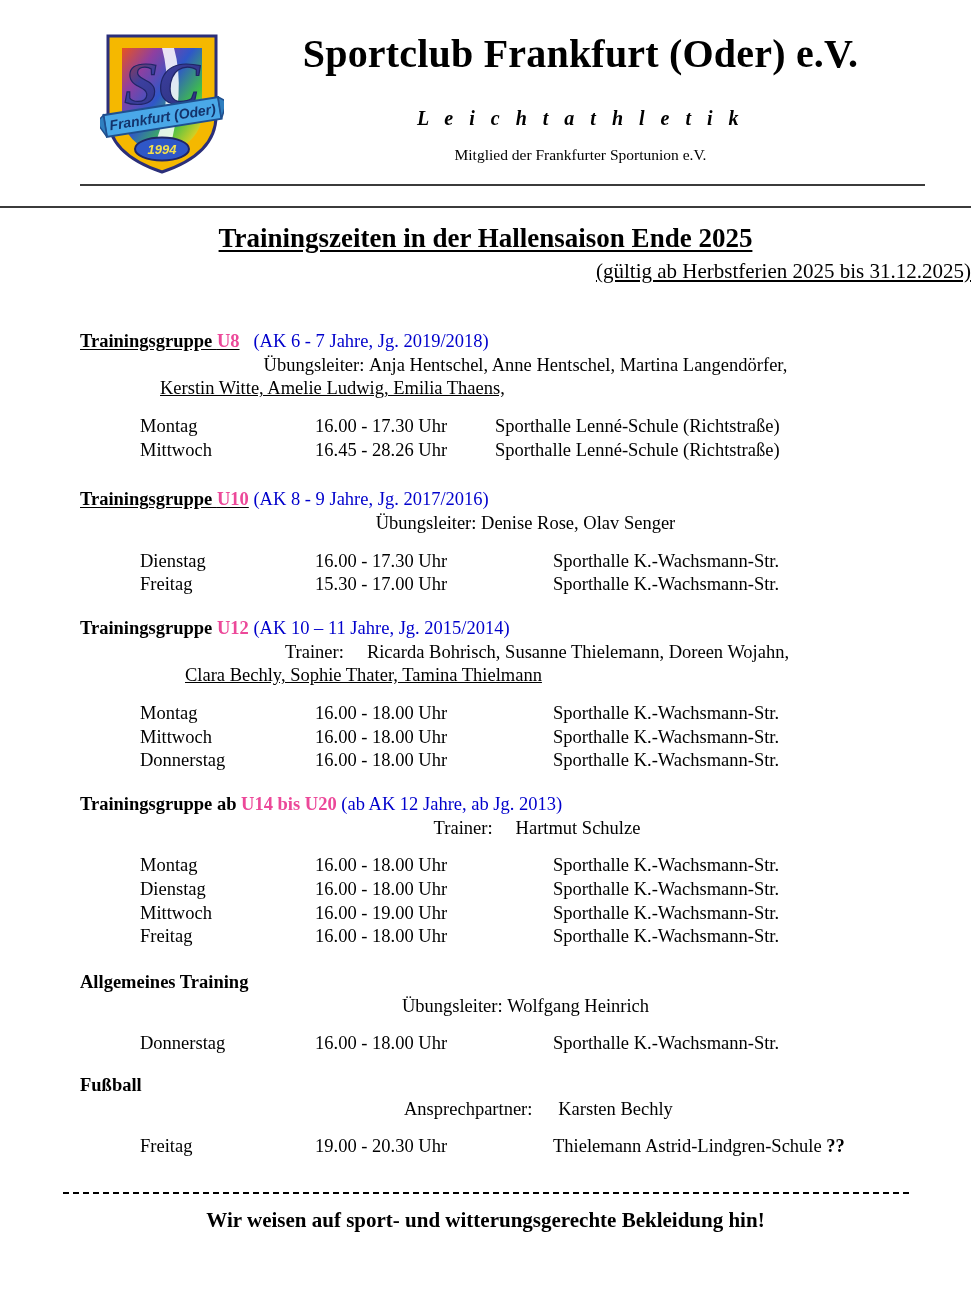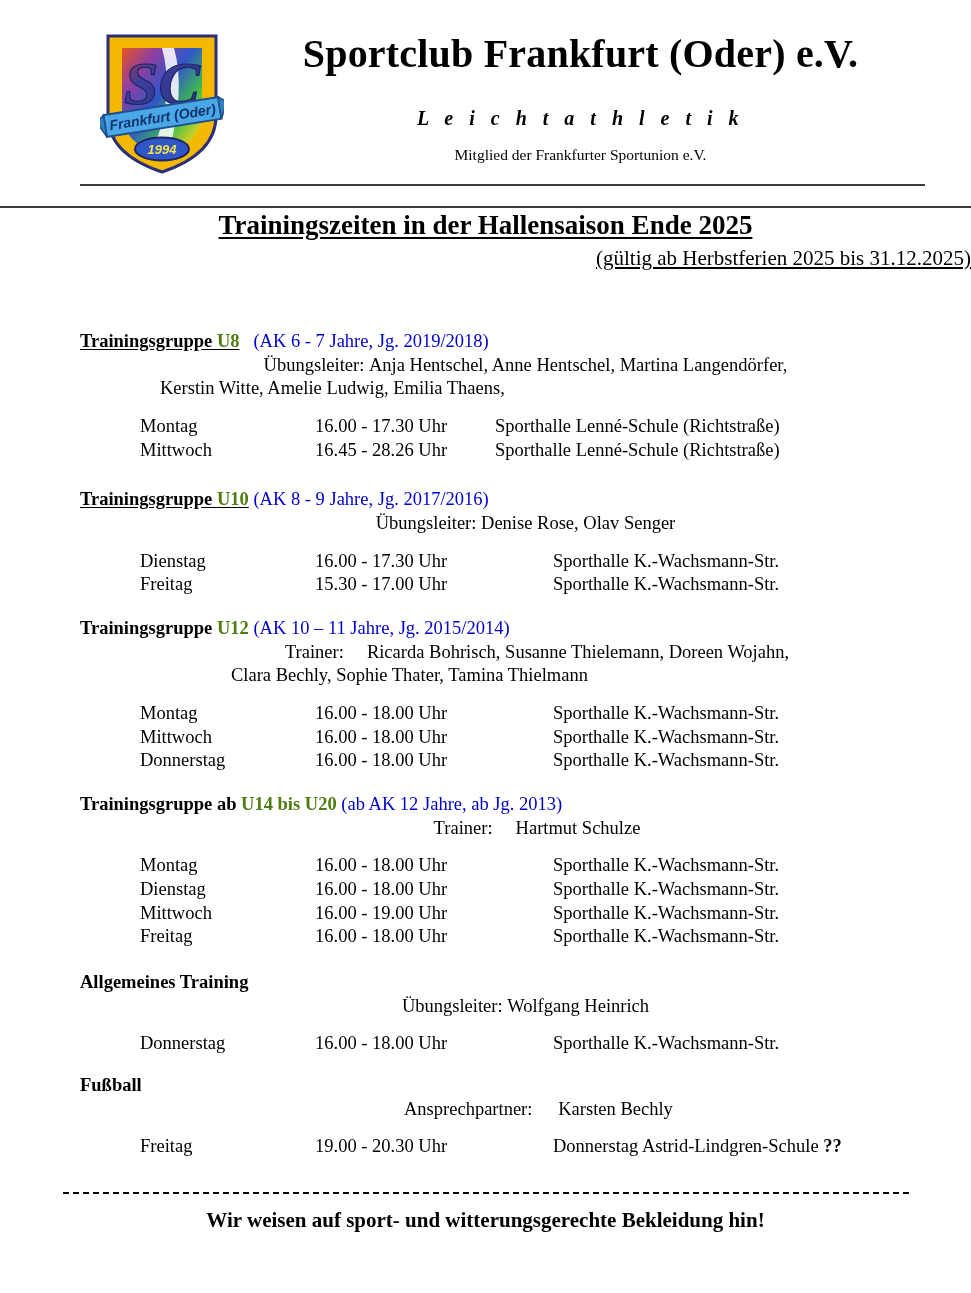--- a/index.html
+++ b/index.html
@@ -68,21 +68,21 @@
     left: 0;
     top: 206px;
     width: 971px;
     border-top: 2px solid #3b3b3b;
   }
 
   
   .title-block {
     position: absolute;
     left: 0;
-    top: 209px;
+    top: 222px;
     width: 971px;
     text-align: center;
   }
   .doc-title {
     font-size: 27px;
     font-weight: bold;
     text-decoration: underline;
     text-underline-offset: 3px;
     line-height: 1.25;
   }
@@ -109,40 +109,41 @@
     font-weight: bold;
     padding-left: 80px;
     line-height: 1.28;
     white-space: nowrap;
   }
   .group-heading.underlined .head-main {
     text-decoration: underline;
     text-underline-offset: 2px;
   }
   .head-main { color: #000000; }
-  .code { color: #4d7c0f; }
+  .code { color: #ec4899; }
   .age-note {
     color: #0000cc;
     font-weight: normal;
   }
   .age-note.gap::before { content: "\00a0\00a0"; }
 
   .coach-line {
     font-size: 18.5px;
     padding-left: 80px;
     line-height: 1.28;
     white-space: nowrap;
     text-align: center;
   }
   .coach-label { display: inline-block; }
   .coach-names { display: inline-block; }
   .coach-cont {
     font-size: 18.5px;
     line-height: 1.28;
     white-space: nowrap;
+    text-decoration: underline;
   }
 
   .schedule {
     margin-top: 14px;
     font-size: 18.5px;
     line-height: 1.28;
   }
   .sched-row { white-space: nowrap; }
   .sched-day {
     display: inline-block;
@@ -248,21 +249,21 @@
       <div class="coach-line"><span class="coach-label" style="width: auto;">Übungsleiter:</span><span class="coach-names">&nbsp;Denise Rose, Olav Senger</span></div>
       <div class="schedule">
         <div class="sched-row"><span class="sched-day">Dienstag</span><span class="sched-time" style="width: 238px;">16.00 - 17.30 Uhr</span><span class="sched-venue">Sporthalle K.-Wachsmann-Str.</span></div>
         <div class="sched-row"><span class="sched-day">Freitag</span><span class="sched-time" style="width: 238px;">15.30 - 17.00 Uhr</span><span class="sched-venue">Sporthalle K.-Wachsmann-Str.</span></div>
       </div>
       <div style="height: 20px;"></div>
     </div>
     <div class="group">
       <div class="group-heading"><span class="head-main">Trainingsgruppe <span class="code">U12</span></span><span class="age-note"> (AK 10 – 11 Jahre, Jg. 2015/2014)</span></div>
       <div class="coach-line"><span class="coach-label" style="width: 105px; display: inline-block;">Trainer:</span><span class="coach-names">Ricarda Bohrisch, Susanne Thielemann, Doreen Wojahn,</span></div>
-      <div class="coach-cont" style="padding-left: 185px; margin-left: 46px;">Clara Bechly,        Sophie Thater,          Tamina Thielmann</div>
+      <div class="coach-cont" style="padding-left: 185px;">Clara Bechly,        Sophie Thater,          Tamina Thielmann</div>
       <div class="schedule">
         <div class="sched-row"><span class="sched-day">Montag</span><span class="sched-time" style="width: 238px;">16.00 - 18.00 Uhr</span><span class="sched-venue">Sporthalle K.-Wachsmann-Str.</span></div>
         <div class="sched-row"><span class="sched-day">Mittwoch</span><span class="sched-time" style="width: 238px;">16.00 - 18.00 Uhr</span><span class="sched-venue">Sporthalle K.-Wachsmann-Str.</span></div>
         <div class="sched-row"><span class="sched-day">Donnerstag</span><span class="sched-time" style="width: 238px;">16.00 - 18.00 Uhr</span><span class="sched-venue">Sporthalle K.-Wachsmann-Str.</span></div>
       </div>
       <div style="height: 20px;"></div>
     </div>
     <div class="group">
       <div class="group-heading"><span class="head-main">Trainingsgruppe ab <span class="code">U14 bis U20</span></span><span class="age-note"> (ab AK 12 Jahre, ab Jg. 2013)</span></div>
       <div class="coach-line"><span class="coach-label" style="width: 105px; display: inline-block;">Trainer:</span><span class="coach-names">Hartmut Schulze</span></div>
@@ -279,21 +280,21 @@
       <div class="coach-line"><span class="coach-label" style="width: auto;">Übungsleiter:</span><span class="coach-names">&nbsp;Wolfgang Heinrich</span></div>
       <div class="schedule">
         <div class="sched-row"><span class="sched-day">Donnerstag</span><span class="sched-time" style="width: 238px;">16.00 - 18.00 Uhr</span><span class="sched-venue">Sporthalle K.-Wachsmann-Str.</span></div>
       </div>
       <div style="height: 18px;"></div>
     </div>
     <div class="group">
       <div class="group-heading"><span class="head-main">Fußball</span></div>
       <div class="coach-line"><span class="coach-label" style="width: 180px; display: inline-block;">Ansprechpartner:</span><span class="coach-names">Karsten Bechly</span></div>
       <div class="schedule">
-        <div class="sched-row"><span class="sched-day">Freitag</span><span class="sched-time" style="width: 238px;">19.00 - 20.30 Uhr</span><span class="sched-venue">Donnerstag Astrid-Lindgren-Schule</span><span class="qmark"> ??</span></div>
+        <div class="sched-row"><span class="sched-day">Freitag</span><span class="sched-time" style="width: 238px;">19.00 - 20.30 Uhr</span><span class="sched-venue">Thielemann Astrid-Lindgren-Schule</span><span class="qmark"> ??</span></div>
       </div>
       <div style="height: 0px;"></div>
     </div>
   </div>
 
 <div class="footer">
   <div class="dashed-rule"></div>
   <div class="footer-note">Wir weisen auf sport- und witterungsgerechte Bekleidung hin!</div>
 </div>
 

